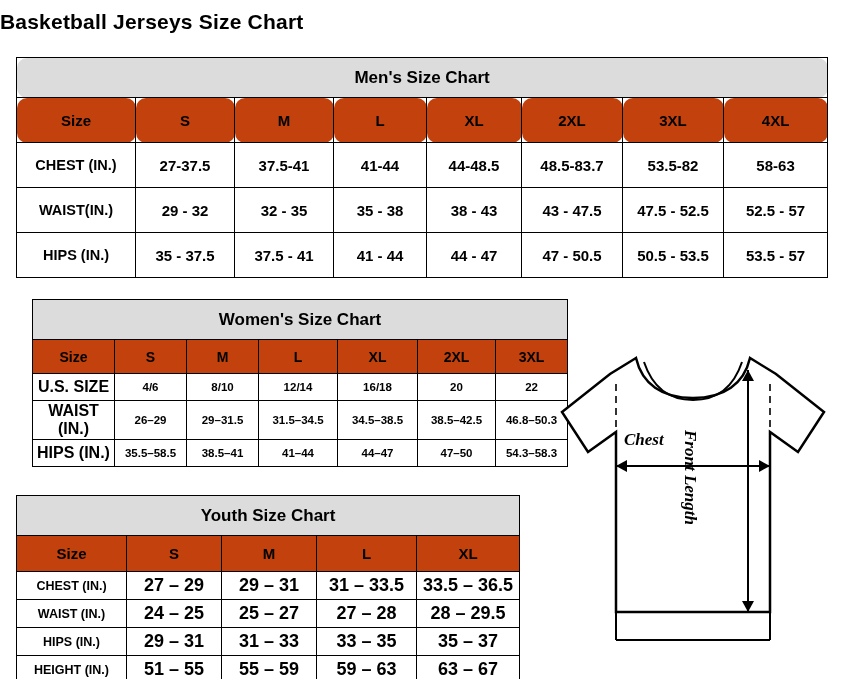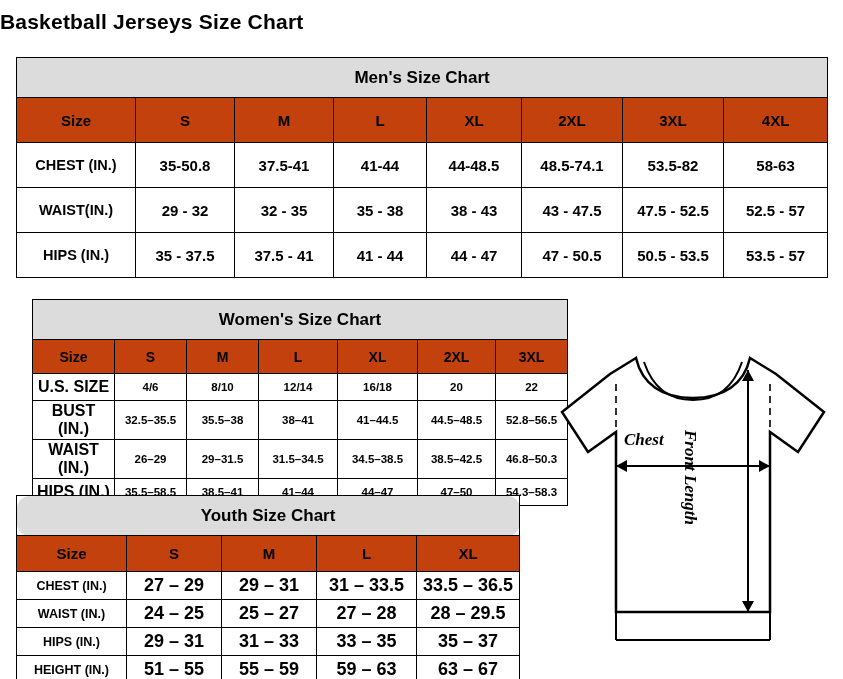--- a/index.html
+++ b/index.html
@@ -43,21 +43,21 @@
   }
 
   
   #men-table {
     position: absolute;
     left: 16px;
     top: 57px;
     width: 811px;
   }
   #men-table .caption-cell { font-size: 17px; height: 37px; }
-  #men-table td { font-size: 15px; height: 42px; }
+  #men-table td { font-size: 15px; height: 42px; border-radius: 10px; }
   #men-table .rowlabel { font-size: 14.5px; }
 
   
   #women-table {
     position: absolute;
     left: 16px;
     top: 299px;
     width: 535px;
     margin-left: 16px;
   }
@@ -66,21 +66,21 @@
   #women-table td { font-size: 11.5px; height: 24px; }
   #women-table .rowlabel { font-size: 16px; }
 
   
   #youth-table {
     position: absolute;
     left: 16px;
     top: 495px;
     width: 503px;
   }
-  #youth-table .caption-cell { font-size: 17px; height: 37px; border-radius: 13px; }
+  #youth-table .caption-cell { font-size: 17px; height: 37px; }
   #youth-table .hdr-cell { font-size: 15px; height: 33px; }
   #youth-table td { font-size: 18px; height: 25px; }
   #youth-table .rowlabel { font-size: 12.5px; }
 
   
   #shirt-figure {
     position: absolute;
     left: 548px;
     top: 340px;
     width: 292px;
@@ -134,25 +134,25 @@
       <td class="hdr-cell">S</td>
       <td class="hdr-cell">M</td>
       <td class="hdr-cell">L</td>
       <td class="hdr-cell">XL</td>
       <td class="hdr-cell">2XL</td>
       <td class="hdr-cell">3XL</td>
       <td class="hdr-cell">4XL</td>
     </tr>
     <tr>
       <td class="rowlabel">CHEST (IN.)</td>
-      <td>35-50.8</td>
+      <td>27-37.5</td>
       <td>37.5-41</td>
       <td>41-44</td>
       <td>44-48.5</td>
-      <td>48.5-74.1</td>
+      <td>48.5-83.7</td>
       <td>53.5-82</td>
       <td>58-63</td>
     </tr>
     <tr>
       <td class="rowlabel">WAIST(IN.)</td>
       <td>29 - 32</td>
       <td>32 - 35</td>
       <td>35 - 38</td>
       <td>38 - 43</td>
       <td>43 - 47.5</td>
@@ -198,29 +198,20 @@
     <tr>
       <td class="rowlabel">U.S. SIZE</td>
       <td>4/6</td>
       <td>8/10</td>
       <td>12/14</td>
       <td>16/18</td>
       <td>20</td>
       <td>22</td>
     </tr>
     <tr>
-      <td class="rowlabel">BUST  (IN.)</td>
-      <td>32.5–35.5</td>
-      <td>35.5–38</td>
-      <td>38–41</td>
-      <td>41–44.5</td>
-      <td>44.5–48.5</td>
-      <td>52.8–56.5</td>
-    </tr>
-    <tr>
       <td class="rowlabel">WAIST  (IN.)</td>
       <td>26–29</td>
       <td>29–31.5</td>
       <td>31.5–34.5</td>
       <td>34.5–38.5</td>
       <td>38.5–42.5</td>
       <td>46.8–50.3</td>
     </tr>
     <tr>
       <td class="rowlabel">HIPS  (IN.)</td>

